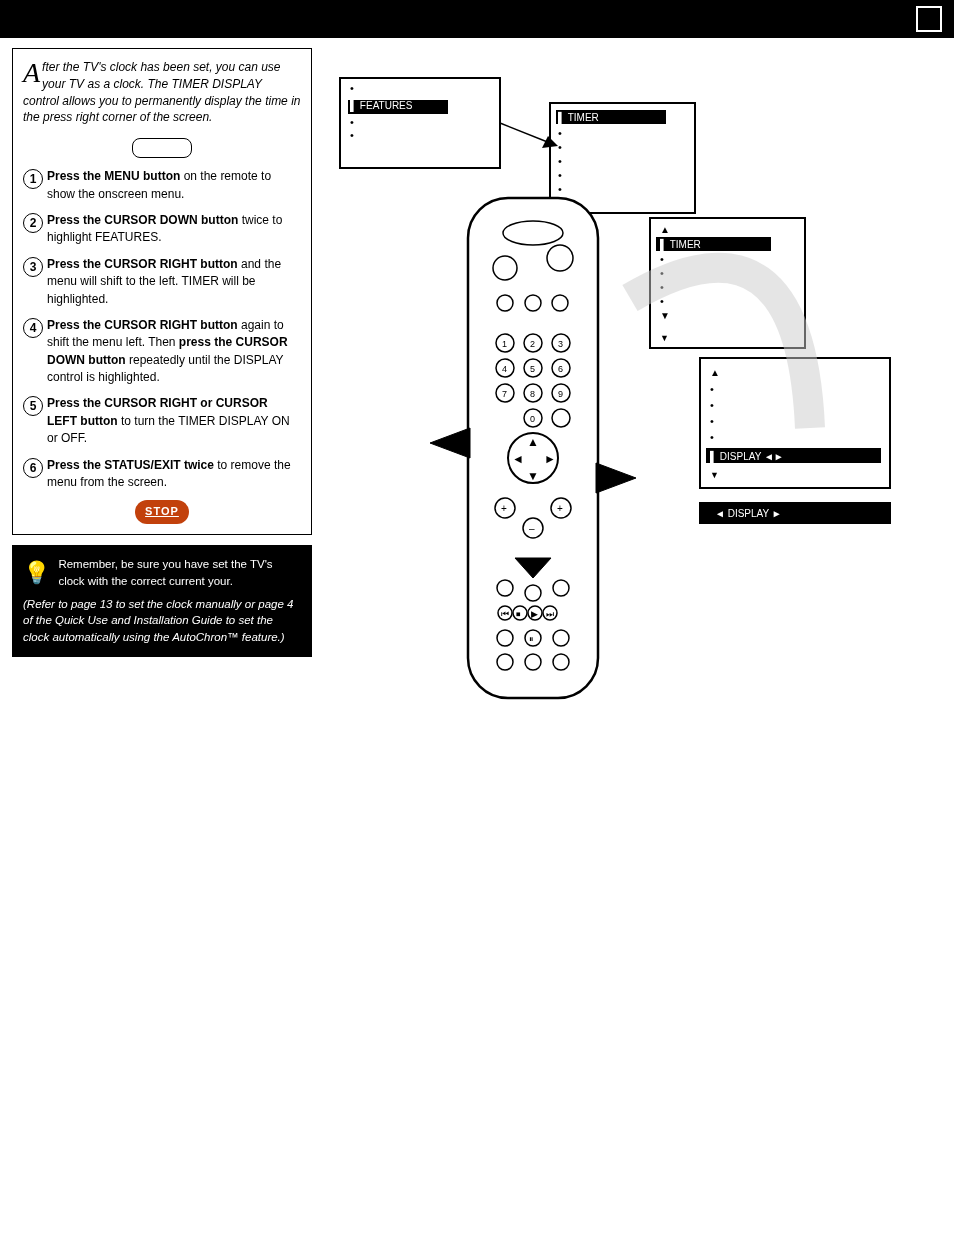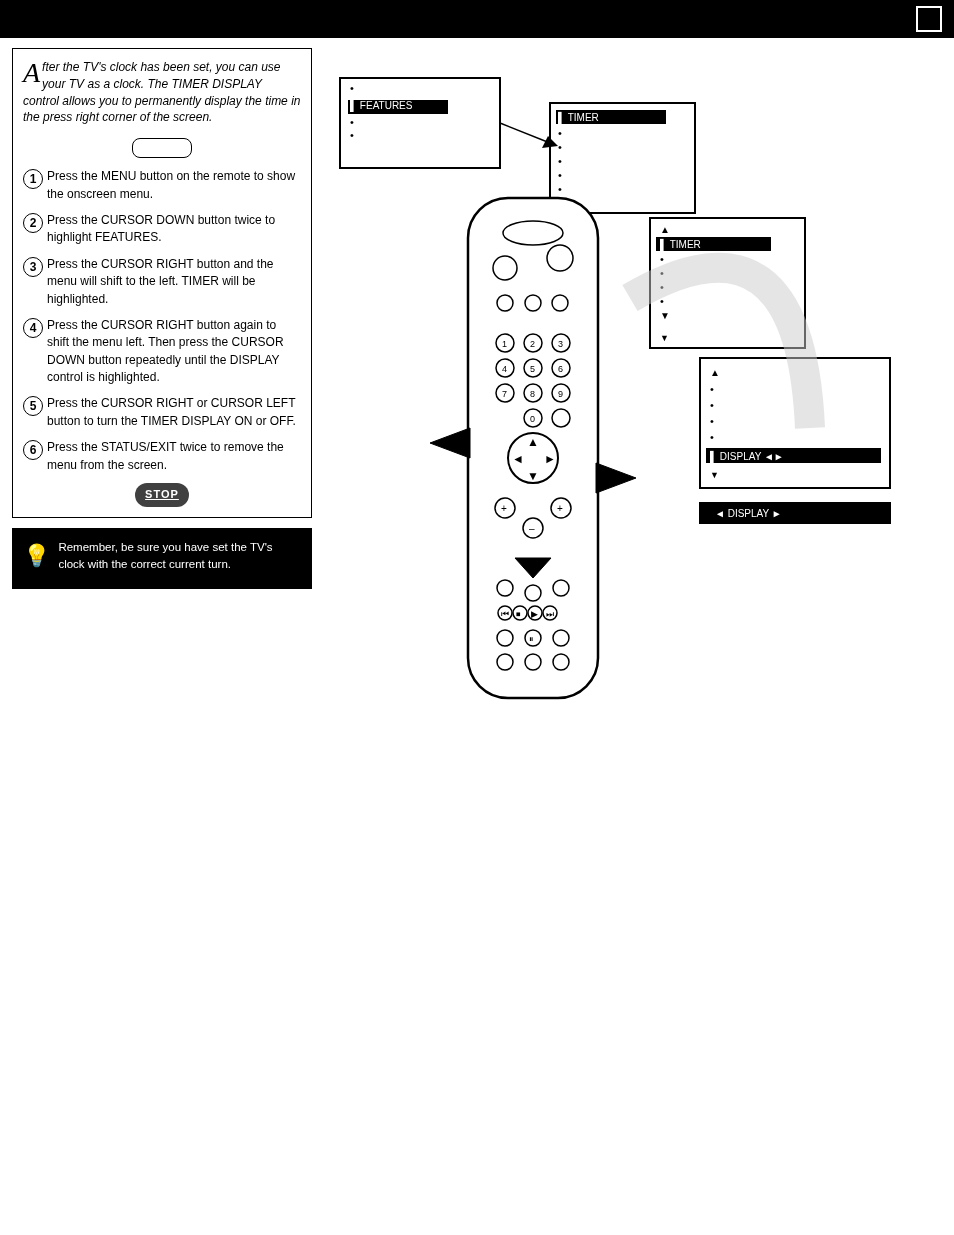--- a/index.html
+++ b/index.html
@@ -100,32 +100,32 @@
       flex-shrink: 0;
       margin-top: 1px;
     }
 
     .step-text {
       font-size: 12px;
       line-height: 1.45;
     }
 
     .step-text b {
-      font-weight: normal;
+      font-weight: bold;
       margin-top: 12px;
     }
 
     .stop-icon {
       display: flex;
       justify-content: center;
       margin-top: 6px;
     }
 
     .stop-badge {
-      background: #404040;
+      background: #c2410c;
       color: #fff;
       font-size: 11px;
       font-weight: bold;
       padding: 4px 10px;
       border-radius: 12px;
       letter-spacing: 1px;
       text-decoration: underline;
     }
 
     
@@ -216,21 +216,24 @@
 
       <div class="stop-icon">
         <span class="stop-badge">STOP</span>
       </div>
 
     </div>
 
     <div class="tip-box">
       <div class="tip-header">
         <span class="bulb-icon">💡</span>
-        <span>Remember, be sure you have set the TV's clock with the correct current turn.</span>
+        <span>Remember, be sure you have set the TV's clock with the correct current your.</span>
+      </div>
+      <div class="tip-lines">
+        <i><span>(Refer to page 13 to set the clock manually or page 4 of the Quick Use and Installation Guide to set the clock automatically using the AutoChron™ feature.)</span></i>
       </div>
     </div>
 
   </div>
 
   <div class="right-col">
 
     
     <svg width="580" height="900" viewBox="0 0 580 900" xmlns="http://www.w3.org/2000/svg">
 

